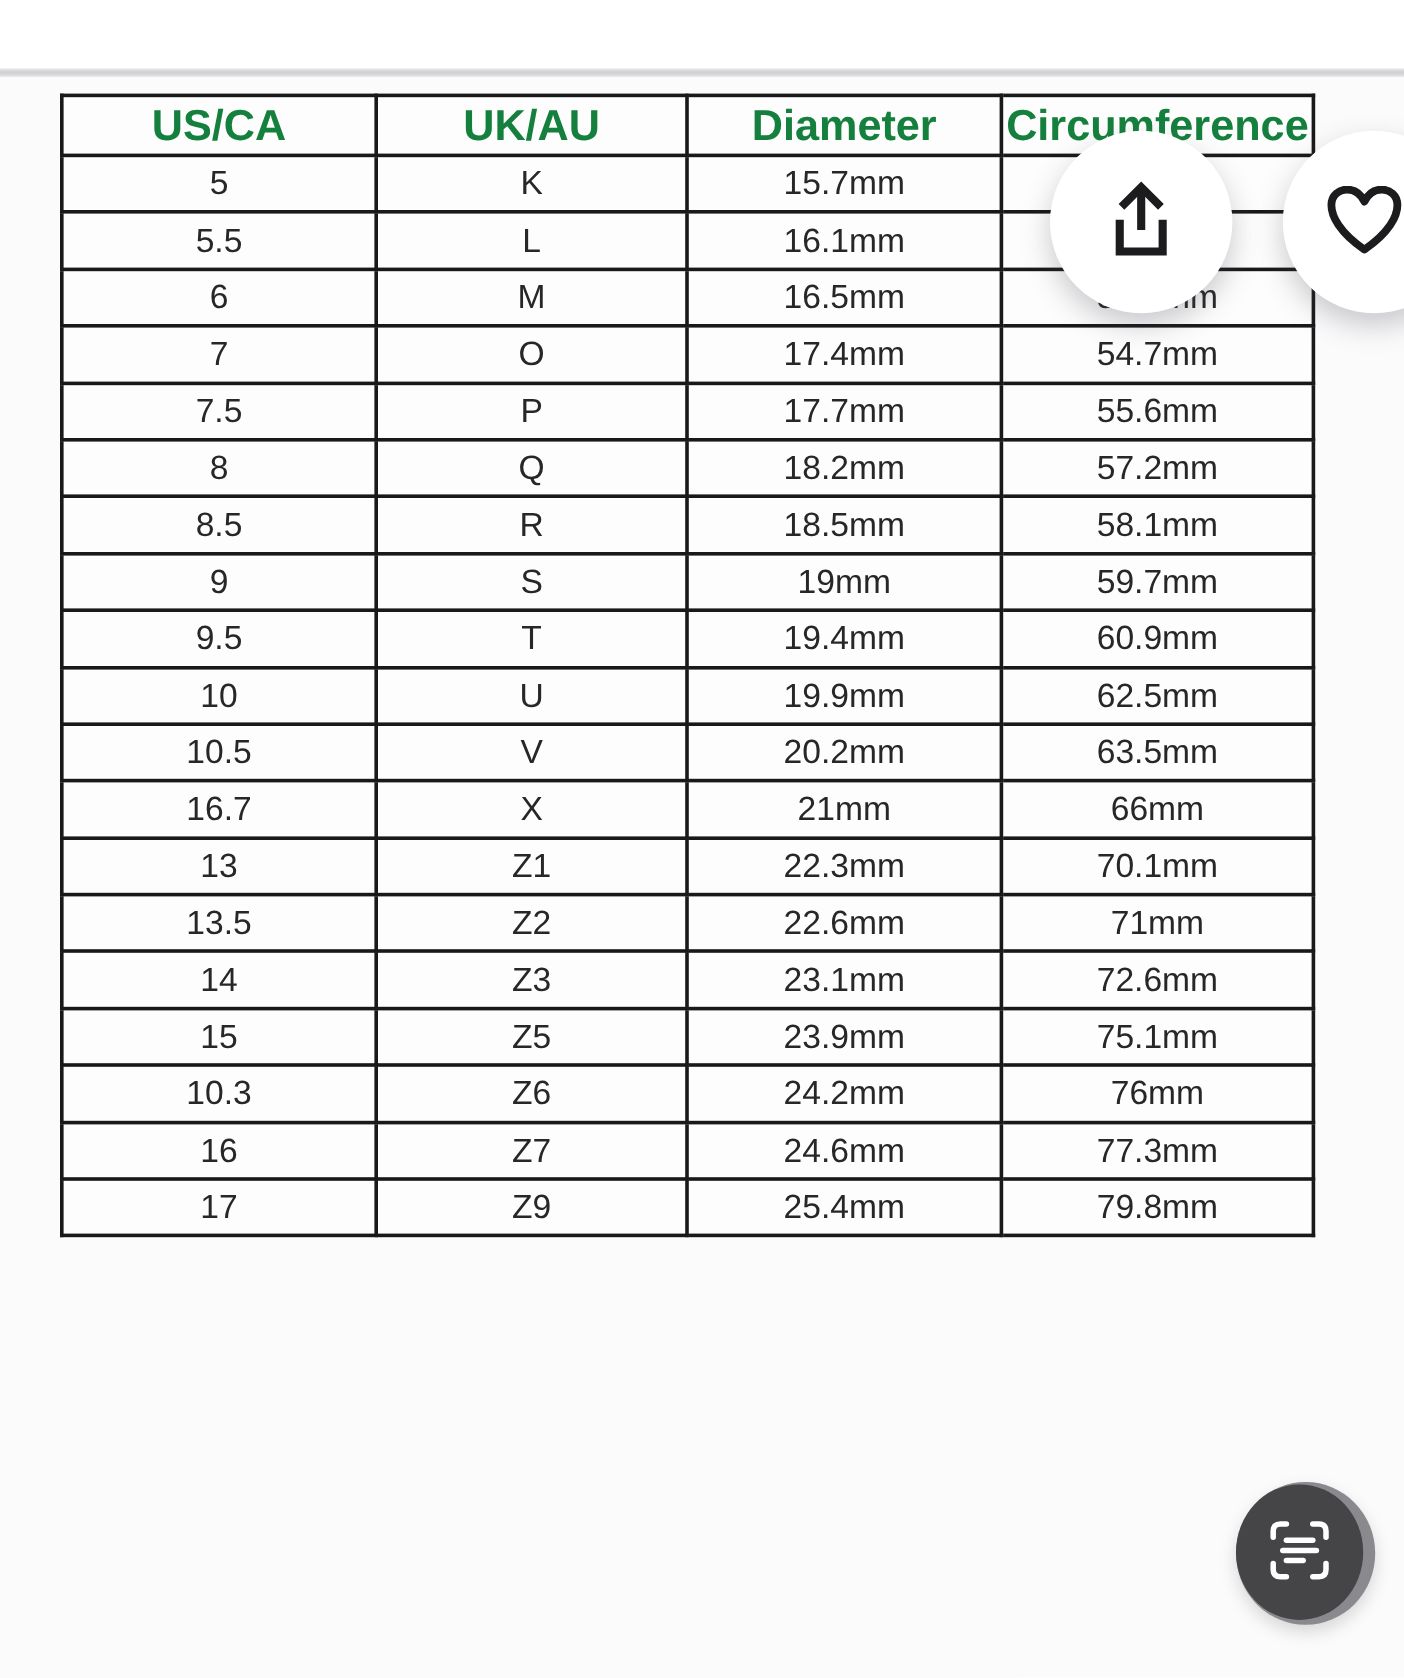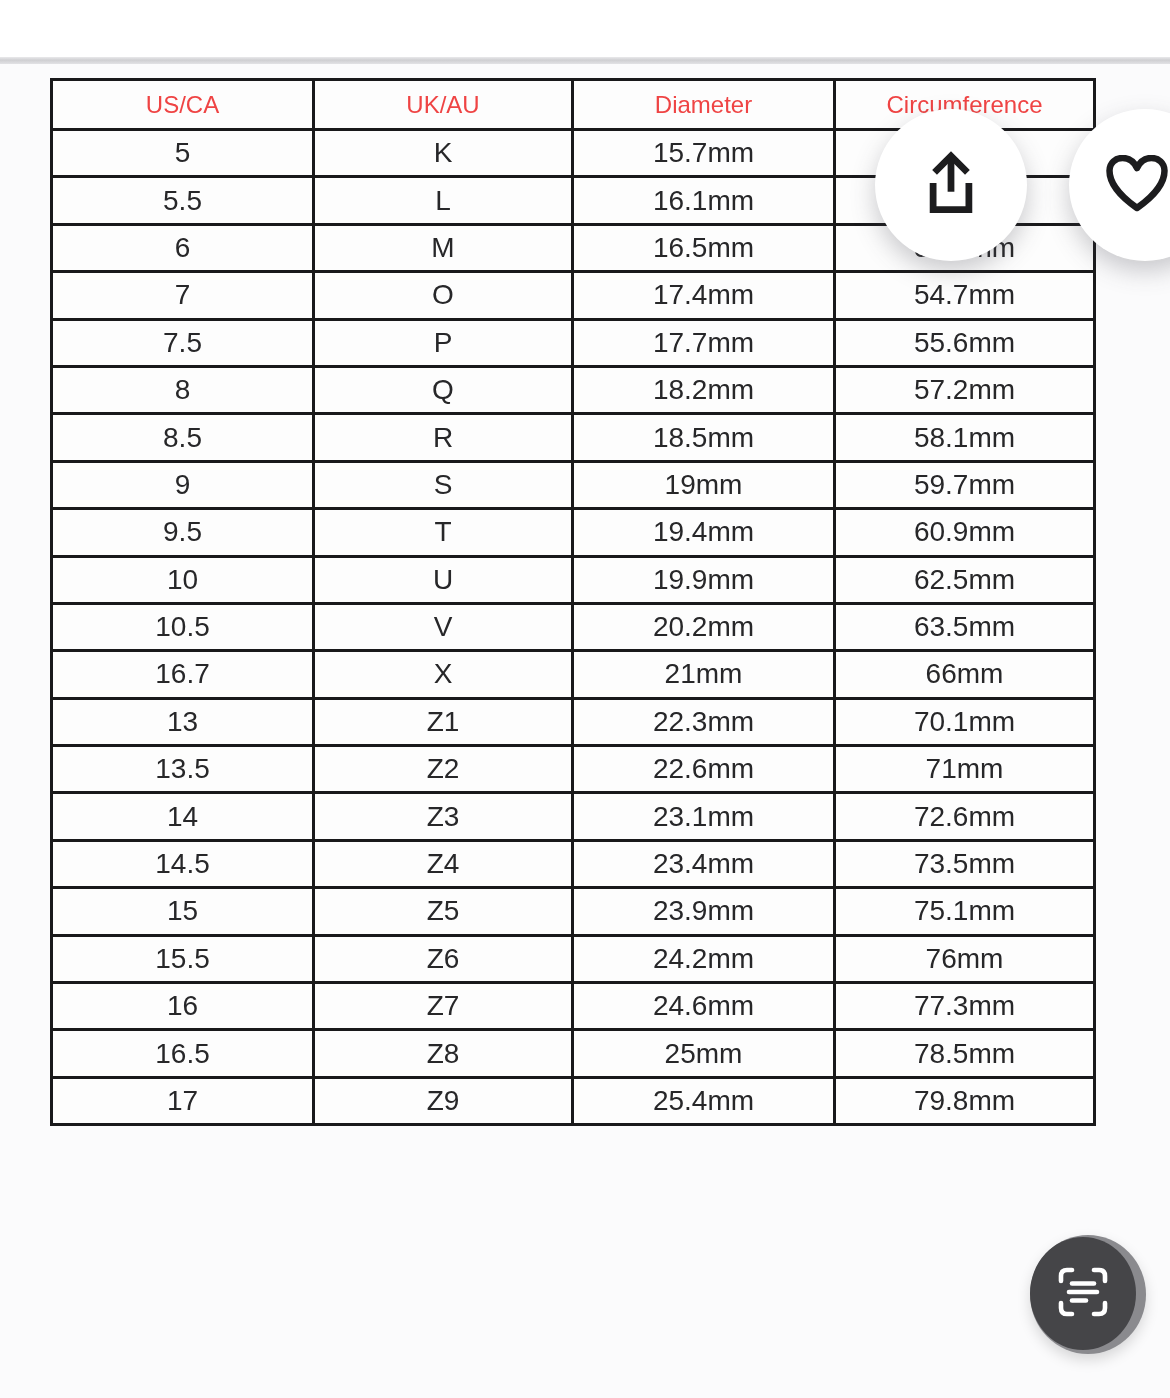--- a/index.html
+++ b/index.html
@@ -51,23 +51,23 @@
     vertical-align: middle;
     padding: 0;
     color: #272729;
     font-size: 28px;
     overflow: hidden;
     white-space: nowrap;
   }
   .size-table thead tr { height: 50px; }
   .size-table tbody tr { height: 47.4px; }
   .size-table th {
-    font-weight: normal;
-    color: #ef4444;
-    font-size: 24px;
+    font-weight: bold;
+    color: #15803d;
+    font-size: 36px;
   }
 
   
   .round-btn {
     position: absolute;
     width: 152px; height: 152px;
     border-radius: 50%;
     background: #ffffff;
     box-shadow: 0 10px 24px rgba(70,70,80,0.28);
     display: flex;
@@ -214,48 +214,36 @@
     <td>22.6mm</td>
     <td>71mm</td>
   </tr>
           <tr>
     <td>14</td>
     <td>Z3</td>
     <td>23.1mm</td>
     <td>72.6mm</td>
   </tr>
           <tr>
-    <td>14.5</td>
-    <td>Z4</td>
-    <td>23.4mm</td>
-    <td>73.5mm</td>
-  </tr>
-          <tr>
     <td>15</td>
     <td>Z5</td>
     <td>23.9mm</td>
     <td>75.1mm</td>
   </tr>
           <tr>
-    <td>15.5</td>
+    <td>10.3</td>
     <td>Z6</td>
     <td>24.2mm</td>
     <td>76mm</td>
   </tr>
           <tr>
     <td>16</td>
     <td>Z7</td>
     <td>24.6mm</td>
     <td>77.3mm</td>
-  </tr>
-          <tr>
-    <td>16.5</td>
-    <td>Z8</td>
-    <td>25mm</td>
-    <td>78.5mm</td>
   </tr>
           <tr>
     <td>17</td>
     <td>Z9</td>
     <td>25.4mm</td>
     <td>79.8mm</td>
   </tr>
         </tbody>
     </table>
 

